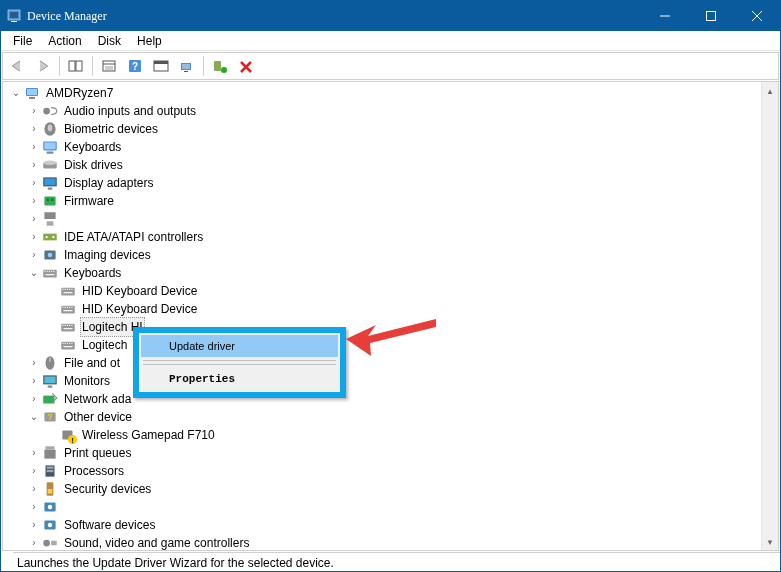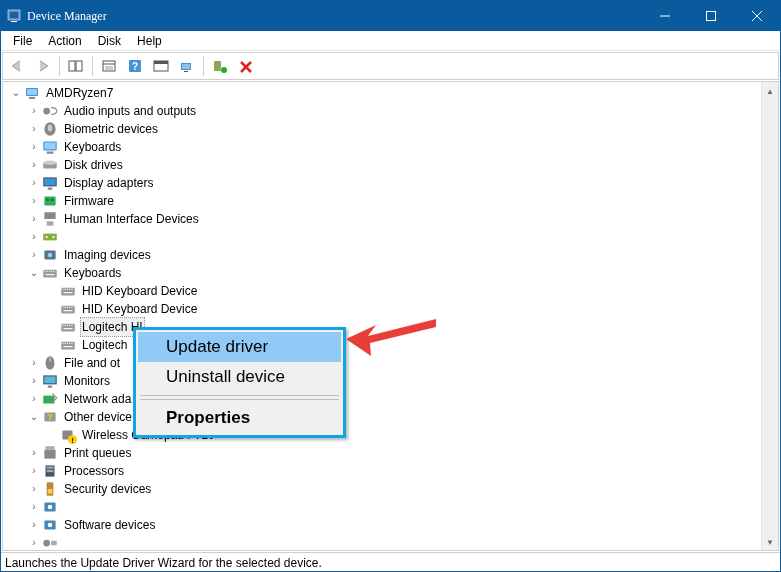--- a/index.html
+++ b/index.html
@@ -31,31 +31,31 @@
 .expander { width: 14px; display: flex; justify-content: center; align-items: center; color: #666; font-size: 10px; }
 .node-icon { width: 18px; height: 16px; display: flex; align-items: center; justify-content: center; margin-right: 3px; }
 .node-label { padding: 0 2px; }
 .selected .node-label { background: #f0f0f0; border: 1px dotted #999; padding: 0 1px; }
 
 
 .scrollbar-v { position: absolute; right: 0; top: 0; width: 17px; height: 100%; background: #f0f0f0; border-left: 1px solid #e5e5e5; }
 .scroll-arrow { height: 17px; display: flex; align-items: center; justify-content: center; font-size: 9px; color: #666; }
 
 
-.context-menu { position: absolute; left: 130px; top: 245px; width: 213px; background: #f0f0f0; border: 3px solid #0ea5e9; box-shadow: 2px 2px 3px rgba(0,0,0,0.3); padding: 2px; font-size: 17px; }
+.context-menu { position: absolute; left: 130px; top: 245px; width: 213px; background: #f0f0f0; border: 6px solid #0ea5e9; box-shadow: 2px 2px 3px rgba(0,0,0,0.3); padding: 2px; font-size: 11px; }
 .cm-item { padding: 5px 10px 5px 28px; }
 .cm-item.hi { background: #91c9f7; }
-.cm-item.bold { font-weight: bold; }
+.cm-item.bold { font-weight: bold; font-family: Liberation Mono, monospace; }
 .cm-sep { height: 1px; background: #c0c0c0; margin: 3px 2px; }
 
 
 .arrow-anno { position: absolute; left: 343px; top: 229px; pointer-events: none; }
 
 
-.statusbar { height: 20px; border-top: 1px solid #d0d0d0; font-size: 12px; padding: 1px 4px; display: flex; align-items: center; }
+.statusbar { height: 20px; border-top: 1px solid #d0d0d0; font-size: 12px; padding: 1px 4px; display: flex; align-items: center; margin-left: 12px; }
 
 
 .ic-computer, .ic-keyboard, .ic-monitor, .ic-disk, .ic-generic { width: 16px; height: 16px; }
 </style>
 </head>
 <body>
 
 <div class="titlebar">
   <div class="icon-wrap">
     <svg width="16" height="16" viewBox="0 0 16 16">
@@ -247,33 +247,33 @@
             </li>
             <li>
               <div class="node">
     <span class="expander">›</span>
     <span class="node-icon">
                   <svg viewBox="0 0 16 16">
                     <rect x="3" y="2" width="10" height="6" fill="#888"></rect>
                     <rect x="5" y="10" width="6" height="4" fill="#aaa"></rect>
                   </svg>
                 </span>
-    <span class="node-label">Human Interface Devices</span>
   </div>
             </li>
             <li>
               <div class="node">
     <span class="expander">›</span>
     <span class="node-icon">
                   <svg viewBox="0 0 16 16">
                     <rect x="2" y="5" width="12" height="6" fill="#8a4"></rect>
                     <circle cx="5" cy="8" r="1" fill="#fff"></circle>
                     <circle cx="11" cy="8" r="1" fill="#fff"></circle>
                   </svg>
                 </span>
+    <span class="node-label">IDE ATA/ATAPI controllers</span>
   </div>
             </li>
             <li>
               <div class="node">
     <span class="expander">›</span>
     <span class="node-icon">
                   <svg viewBox="0 0 16 16">
                     <rect x="3" y="4" width="10" height="8" fill="#578" rx="1"></rect>
                     <circle cx="8" cy="8" r="2" fill="#9cf"></circle>
                   </svg>
@@ -494,30 +494,30 @@
             </li>
             <li>
               <div class="node">
     <span class="expander">›</span>
     <span class="node-icon">
                   <svg viewBox="0 0 16 16">
                     <circle cx="5" cy="8" r="3" fill="#888"></circle>
                     <rect x="9" y="6" width="5" height="4" fill="#aaa"></rect>
                   </svg>
                 </span>
+    <span class="node-label">Sound, video and game controllers</span>
   </div>
             </li>
           </ul>
       </li>
     </ul>
   </div>
 
   <div class="context-menu">
     <div class="cm-item hi">Update driver</div>
-    <div class="cm-item">Uninstall device</div>
     <div class="cm-sep"></div>
     <div class="cm-sep"></div>
     <div class="cm-item bold">Properties</div>
   </div>
 
   <div class="arrow-anno">
     <svg width="95" height="50">
         <path d="M90 8 L22 25 L30 14 L0 28 L25 45 L24 32 L90 16 Z" fill="#e73e3a"></path>
       </svg>
   </div>

